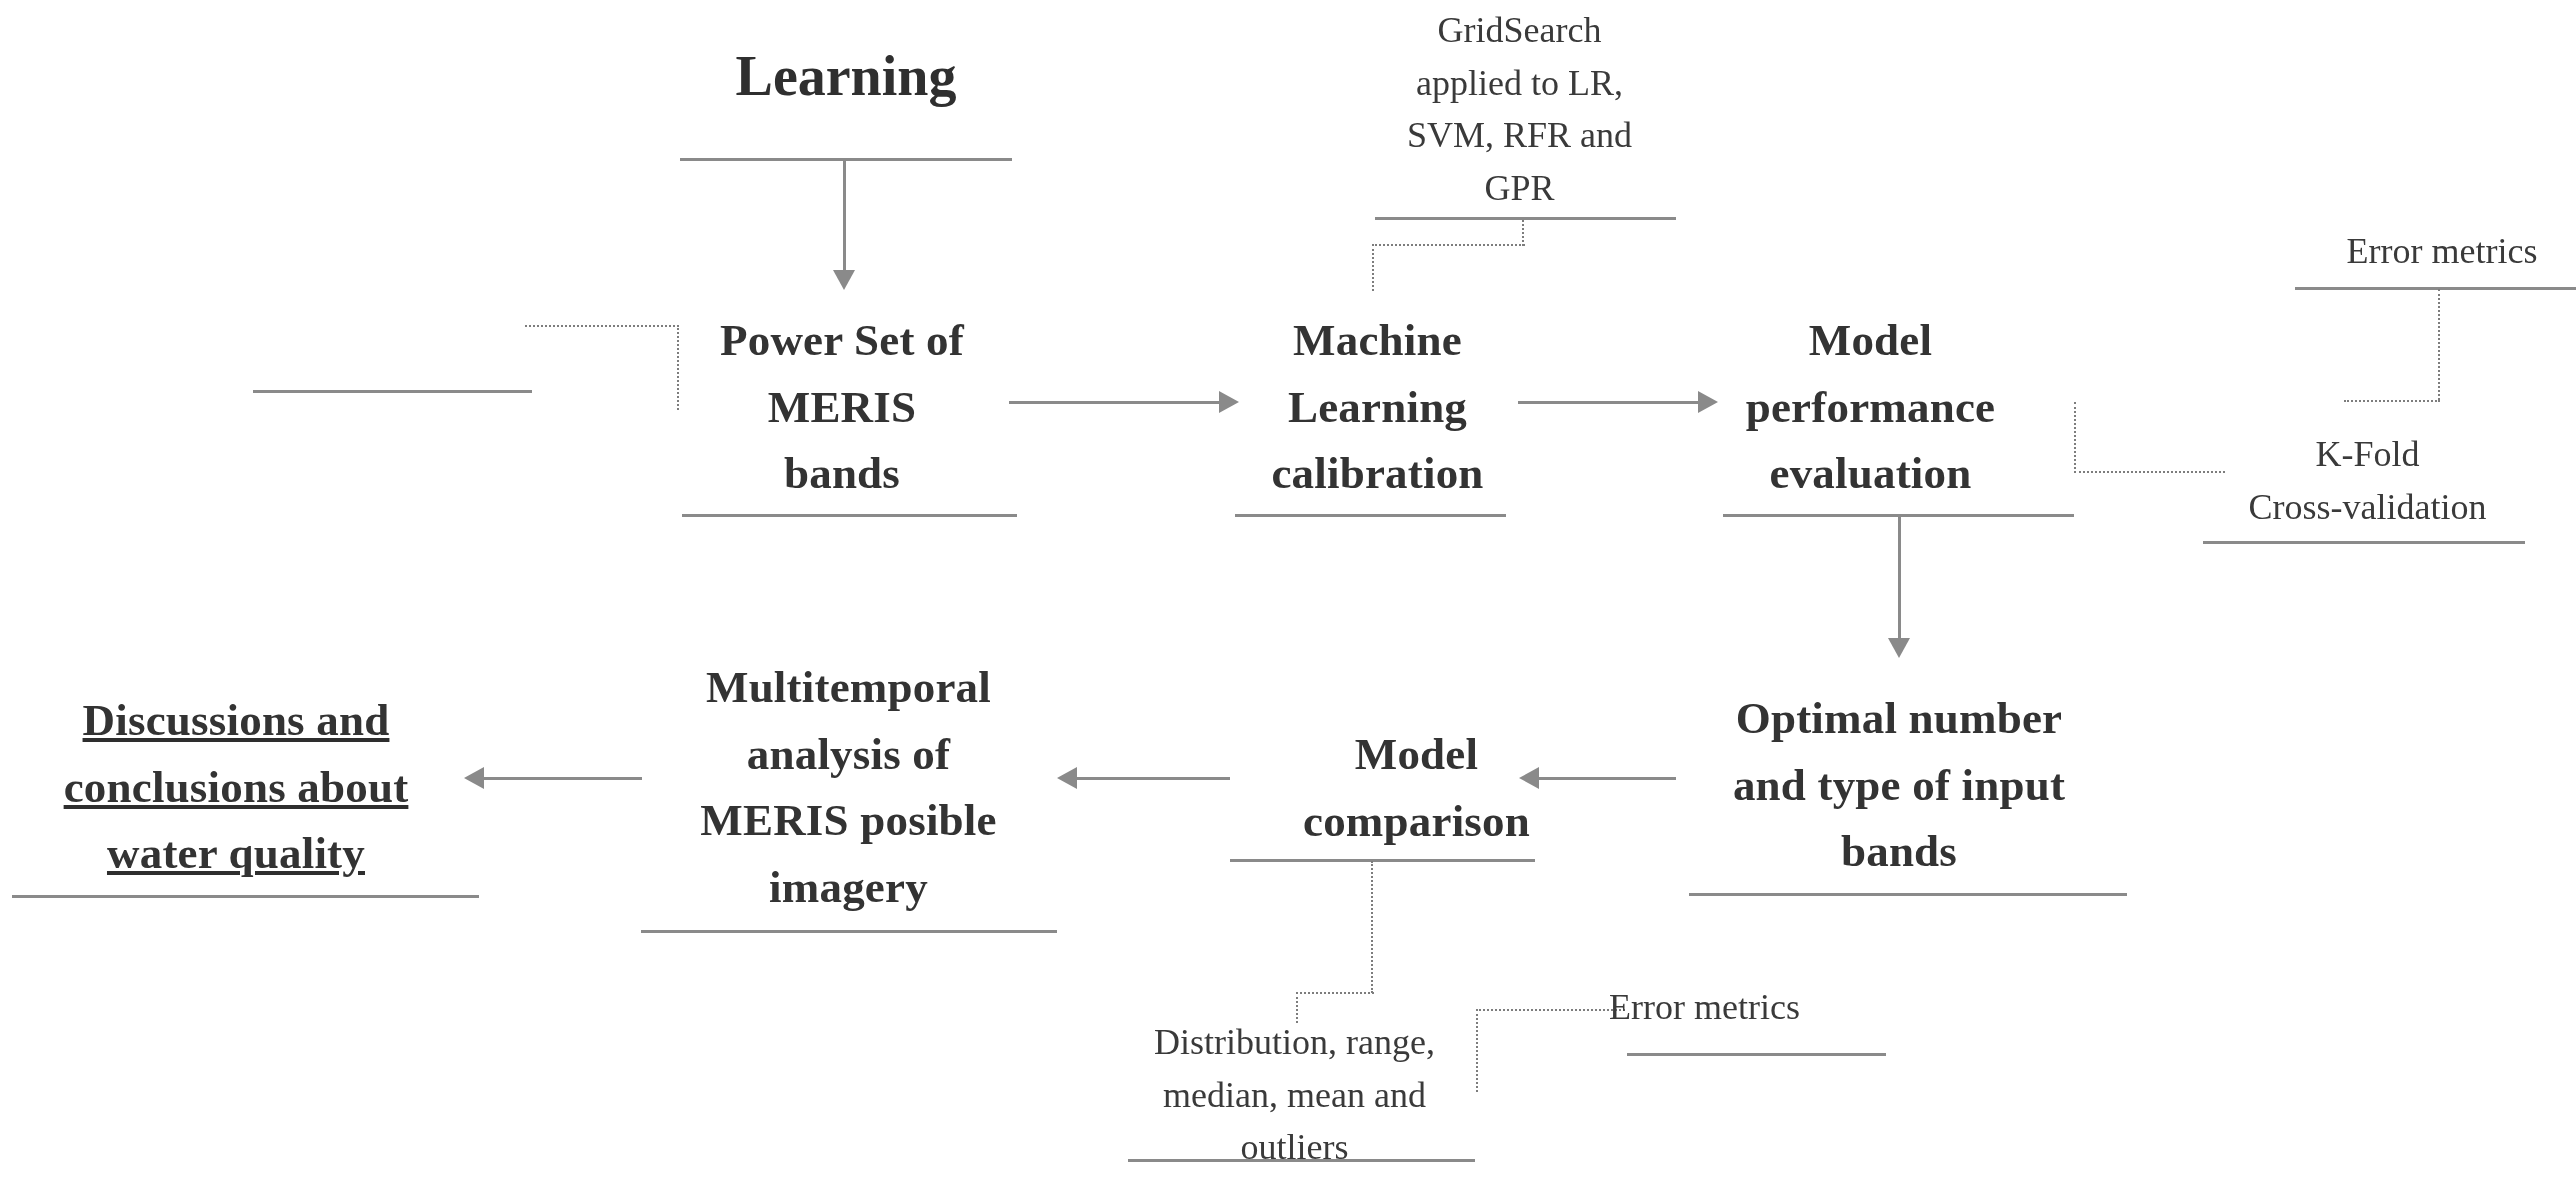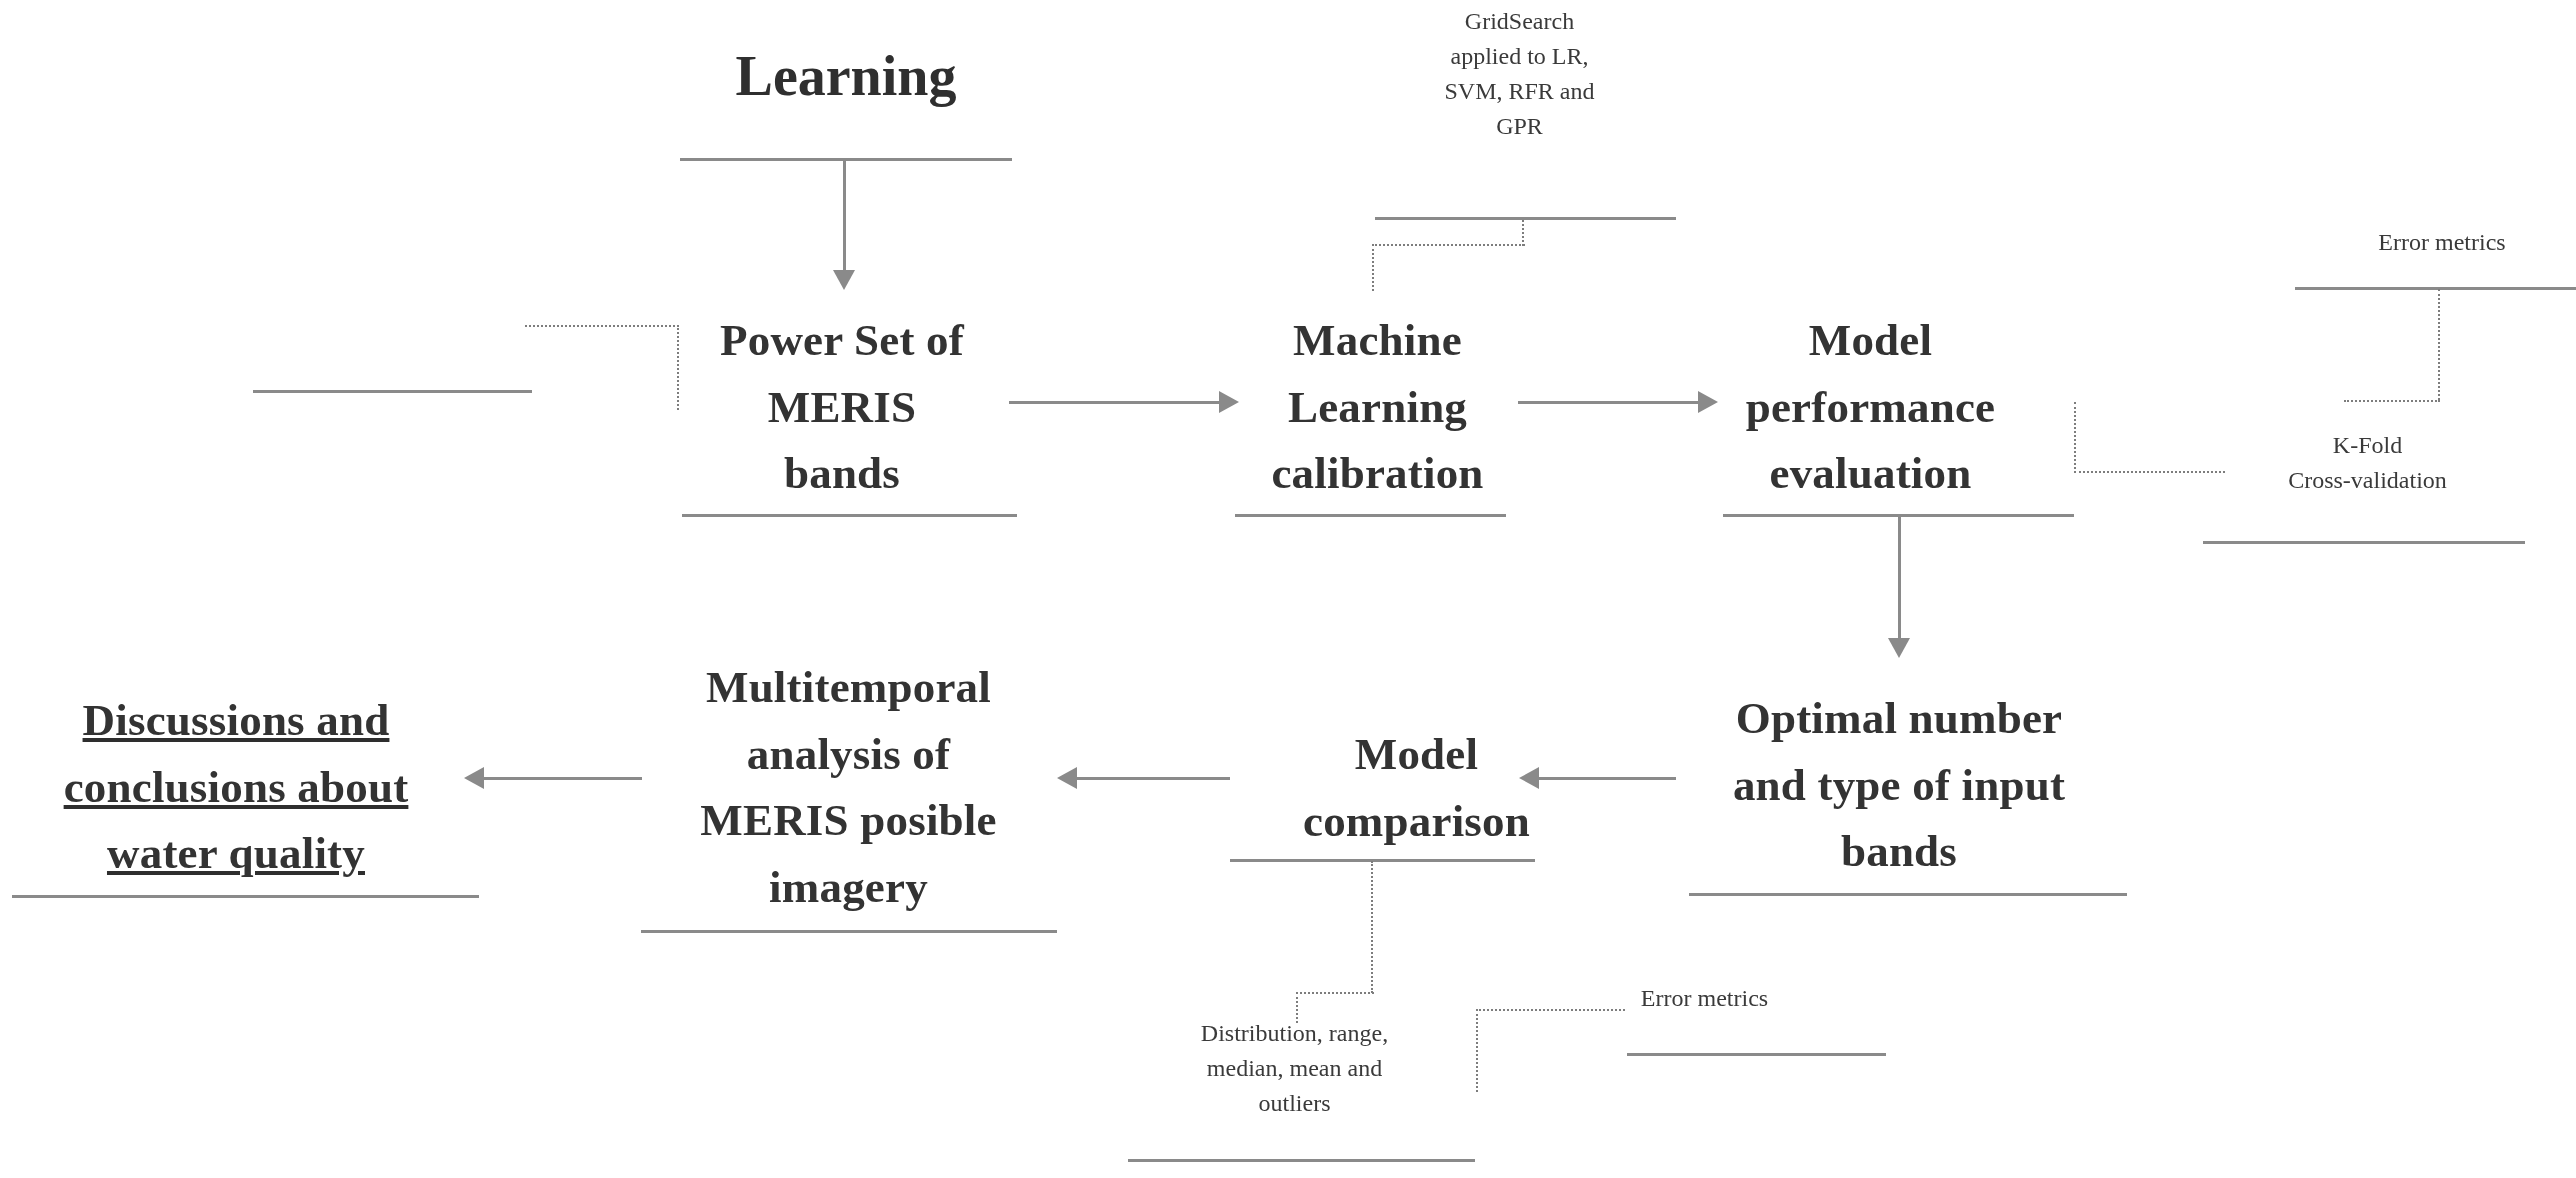--- a/index.html
+++ b/index.html
@@ -35,21 +35,21 @@
   
   .title .txt {
     font-weight: bold;
     font-size: 56px;
     line-height: 1.3;
     color: #2f2f2f;
   }
   
   .note .txt {
     font-weight: normal;
-    font-size: 24px;
+    font-size: 36px;
     line-height: 1.46;
     color: #3a3a3a;
   }
   
   .rule {
     position: absolute;
     height: 3.3px;
     background: #8a8a8a;
   }
   

